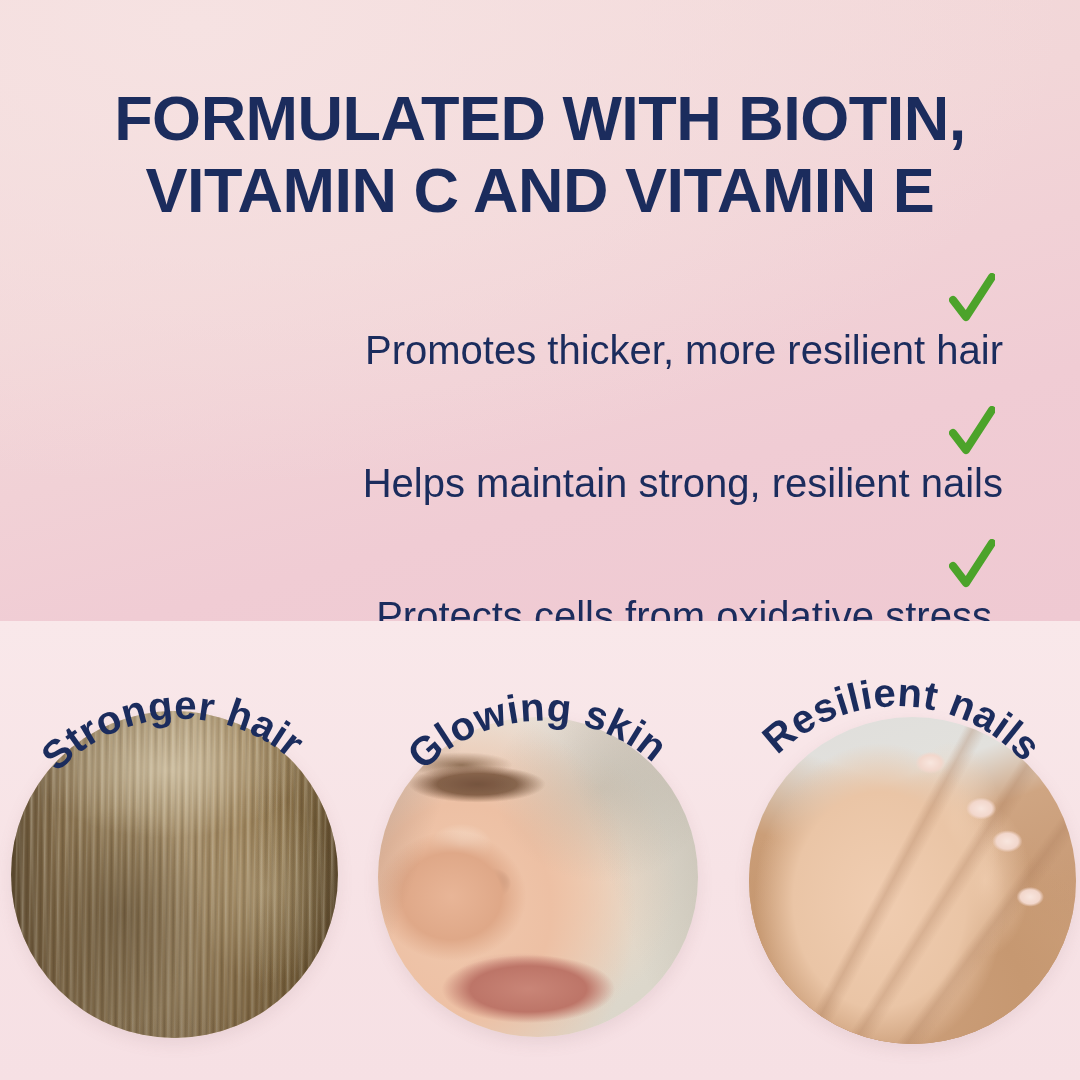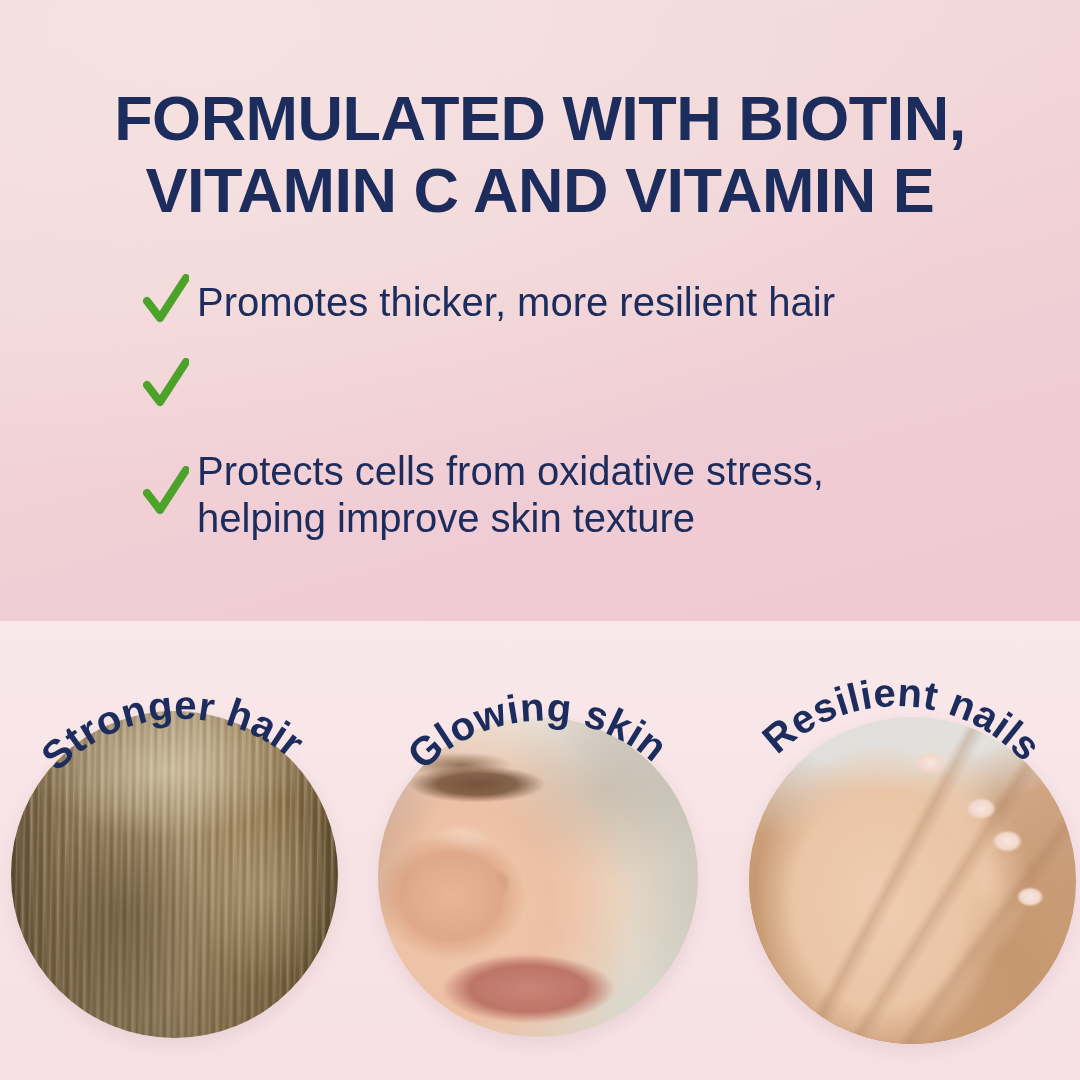--- a/index.html
+++ b/index.html
@@ -48,22 +48,23 @@
 
   .bullets {
     position: absolute;
     left: 143px;
     top: 277px;
     width: 860px;
   }
   .bullet {
     position: relative;
     display: flex;
-    align-items: center;
+    align-items: flex-end;
     margin-bottom: 36px;
+    flex-direction: column;
   }
   .bullet:last-child { margin-bottom: 8px; }
 
   .check {
     flex: 0 0 auto;
     width: 46px;
     height: 52px;
     margin-right: 8px;
     margin-top: -4px;
   }
@@ -256,20 +257,21 @@
         </span>
         <span class="bullet-text">Promotes thicker, more resilient hair</span>
       </div>
 
       <div class="bullet">
         <span class="check">
           <svg viewBox="0 0 46 52" aria-hidden="true">
             <path d="M4 27 L17 44 L43 4" fill="none" stroke="#4ca32a" stroke-width="8" stroke-linecap="round" stroke-linejoin="round"></path>
           </svg>
         </span>
+        <span class="bullet-text">Helps maintain strong, resilient nails</span>
       </div>
 
       <div class="bullet">
         <span class="check">
           <svg viewBox="0 0 46 52" aria-hidden="true">
             <path d="M4 27 L17 44 L43 4" fill="none" stroke="#4ca32a" stroke-width="8" stroke-linecap="round" stroke-linejoin="round"></path>
           </svg>
         </span>
         <span class="bullet-text">Protects cells from oxidative stress,
 helping improve skin texture</span>

